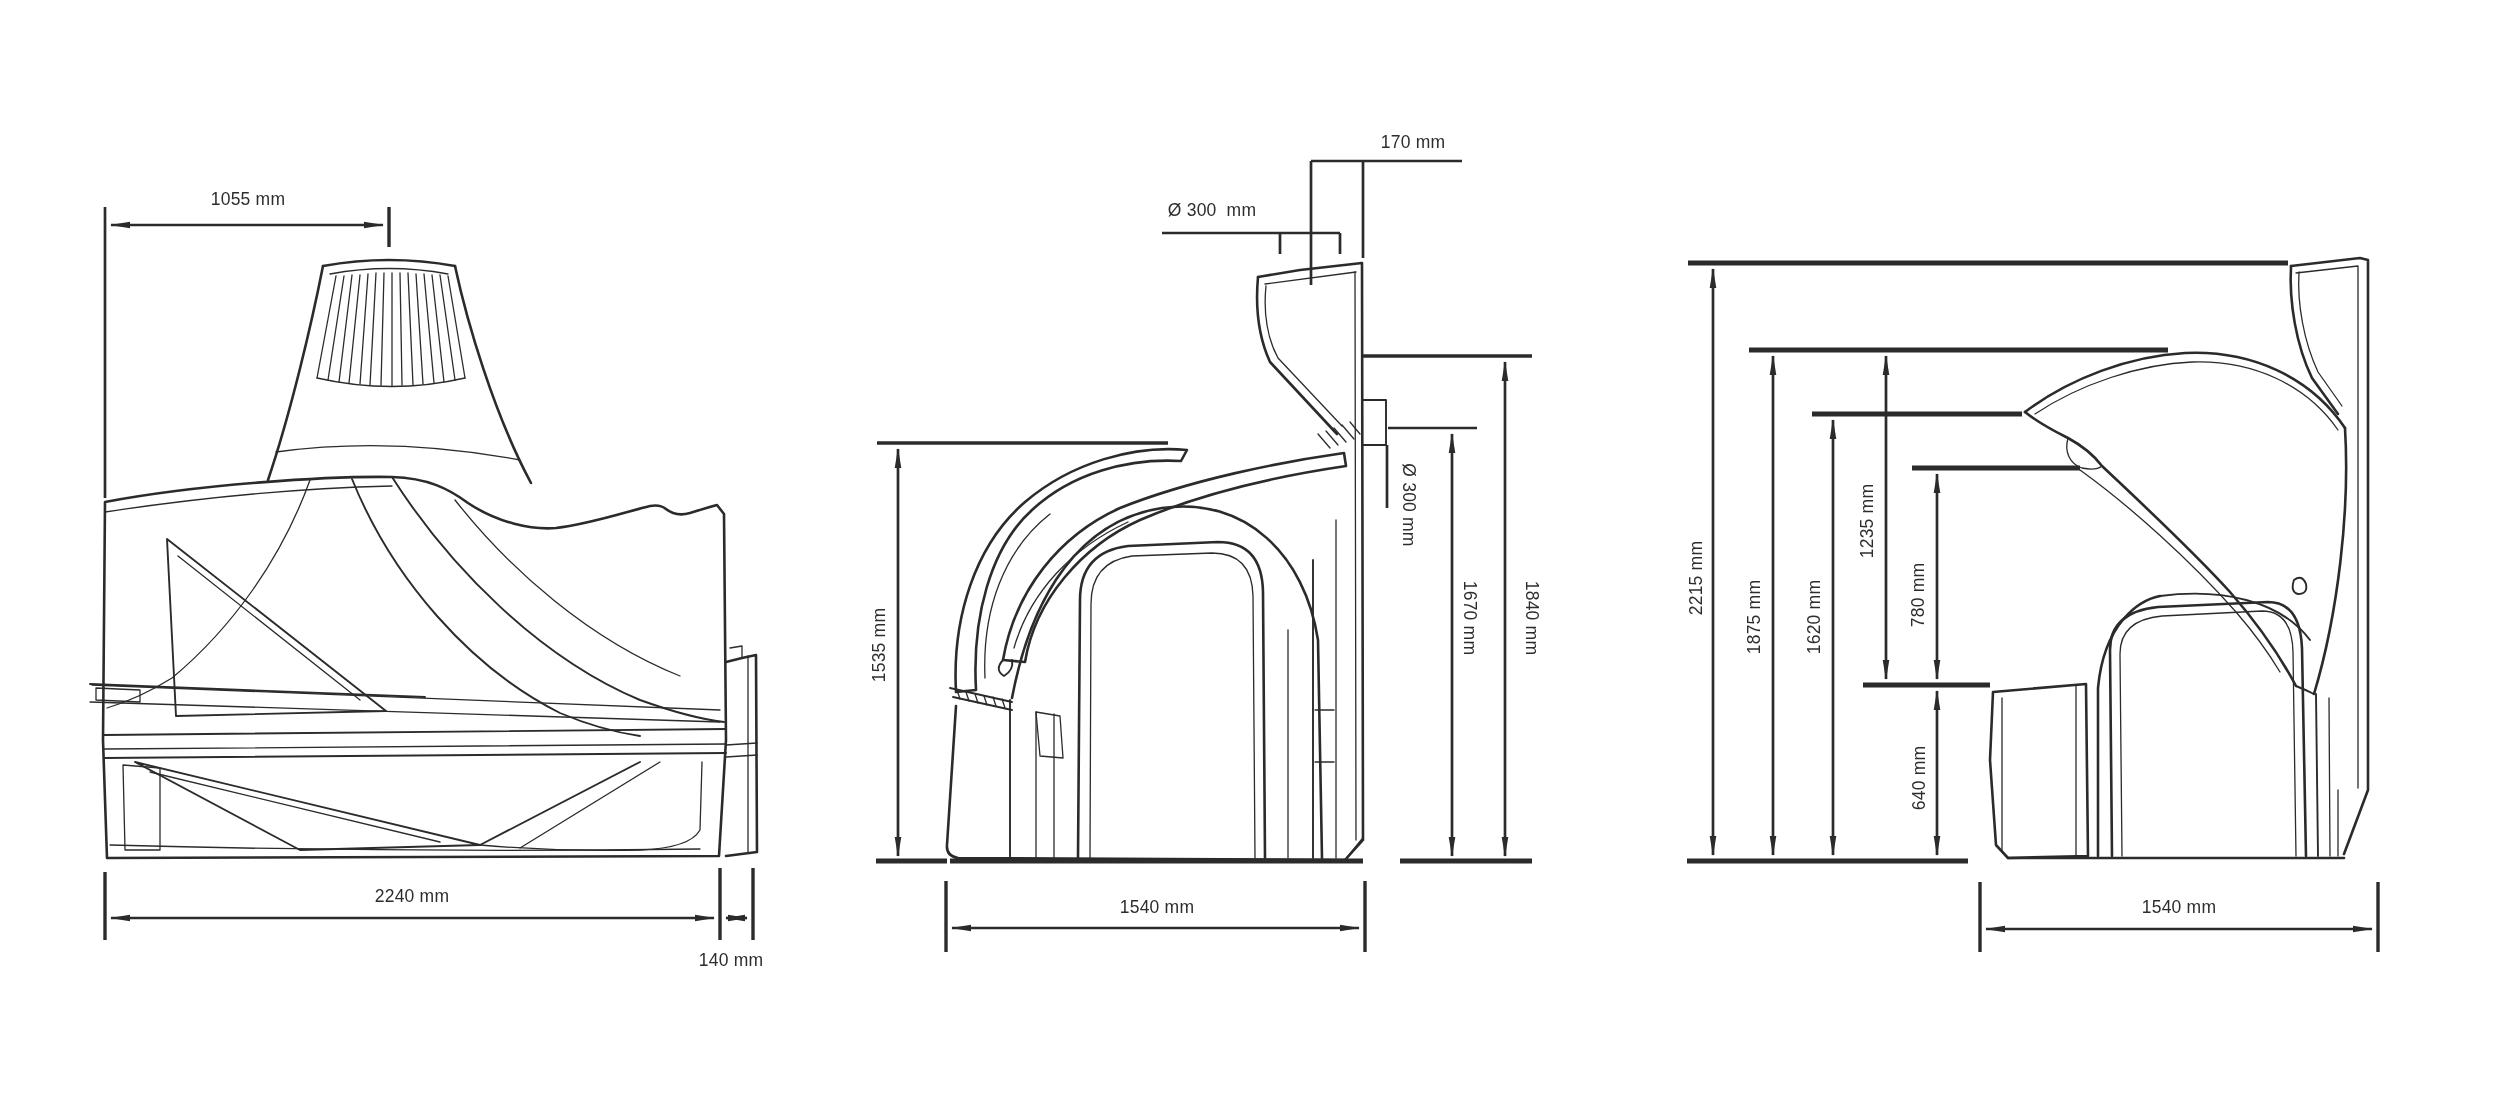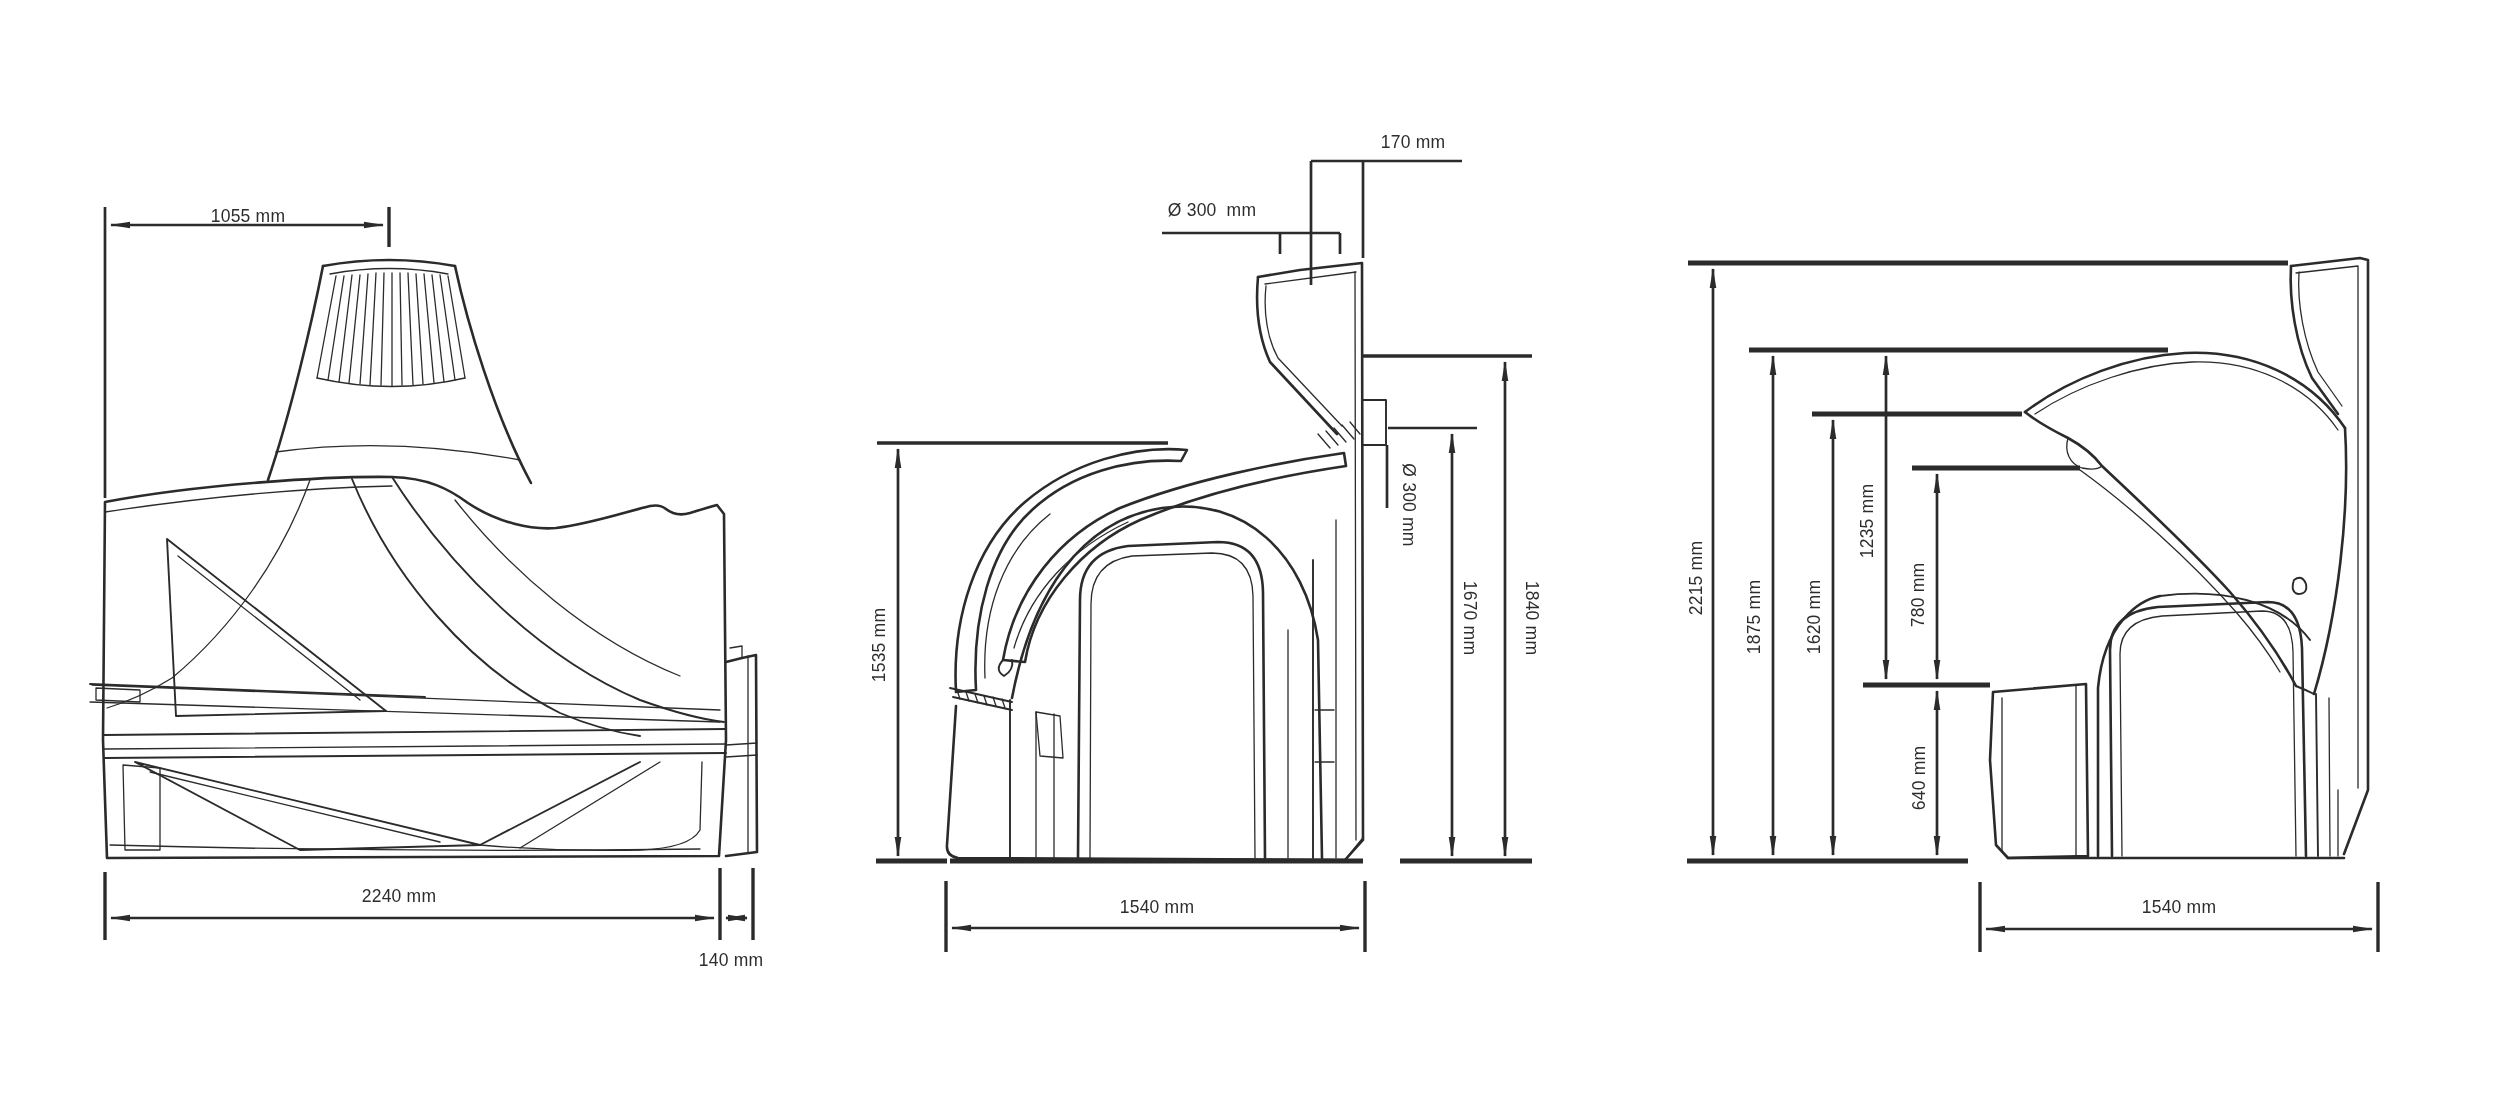--- a/index.html
+++ b/index.html
@@ -280,22 +280,22 @@
         <line class="d" x1="1937" y1="691" x2="1937" y2="855" marker-start="url(#arr)" marker-end="url(#arr)"></line>
       </g>
       <g>
         <line class="e" x1="1980" y1="882" x2="1980" y2="952"></line>
         <line class="e" x1="2378" y1="882" x2="2378" y2="952"></line>
         <line class="d" x1="1986" y1="929" x2="2372" y2="929" marker-start="url(#arr)" marker-end="url(#arr)"></line>
       </g>
     </g>
   </svg>
 
-  <div class="dlabel" style="left:248px;  top:216px;">1055 mm</div>
-  <div class="dlabel" style="left:399px;  top:896px;">2240 mm</div>
+  <div class="dlabel" style="left:248px;  top:199px;">1055 mm</div>
+  <div class="dlabel" style="left:412px;  top:896px;">2240 mm</div>
   <div class="dlabel" style="left:731px;  top:960px;text-align:right;">140 mm</div>
 
   <div class="dlabel" style="left:1413px; top:142px;">170 mm</div>
   <div class="dlabel" style="left:1212px; top:210px;">Ø 300  mm</div>
   <div class="dlabel r90" style="left:1408px; top:505px;">Ø 300 mm</div>
   <div class="dlabel r90" style="left:1469px; top:618px;">1670 mm</div>
   <div class="dlabel r90" style="left:1531px; top:618px;">1840 mm</div>
   <div class="dlabel rm90" style="left:879px;  top:645px;">1535 mm</div>
   <div class="dlabel" style="left:1157px; top:907px;">1540 mm</div>
 

